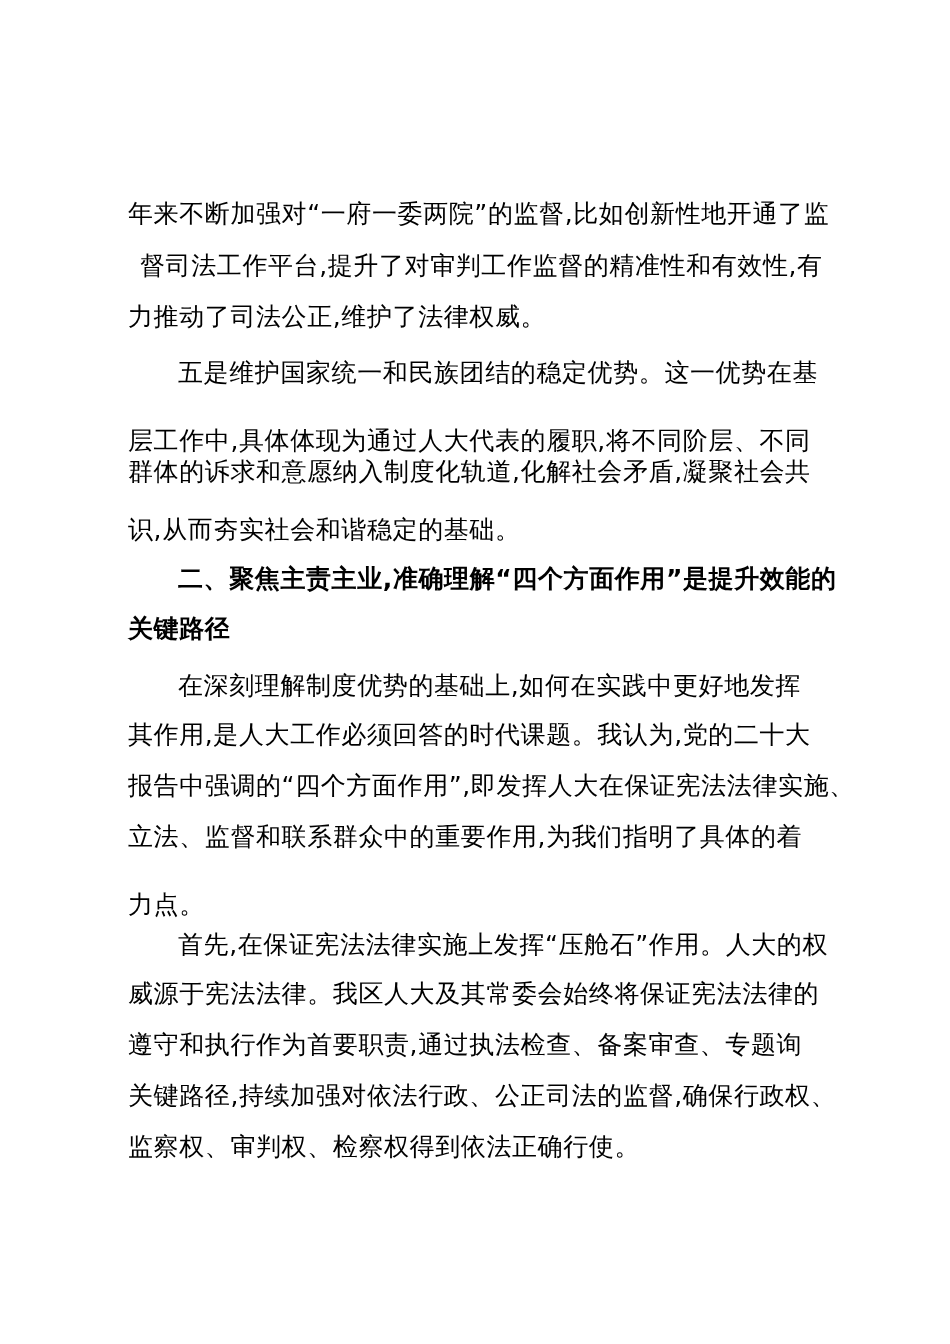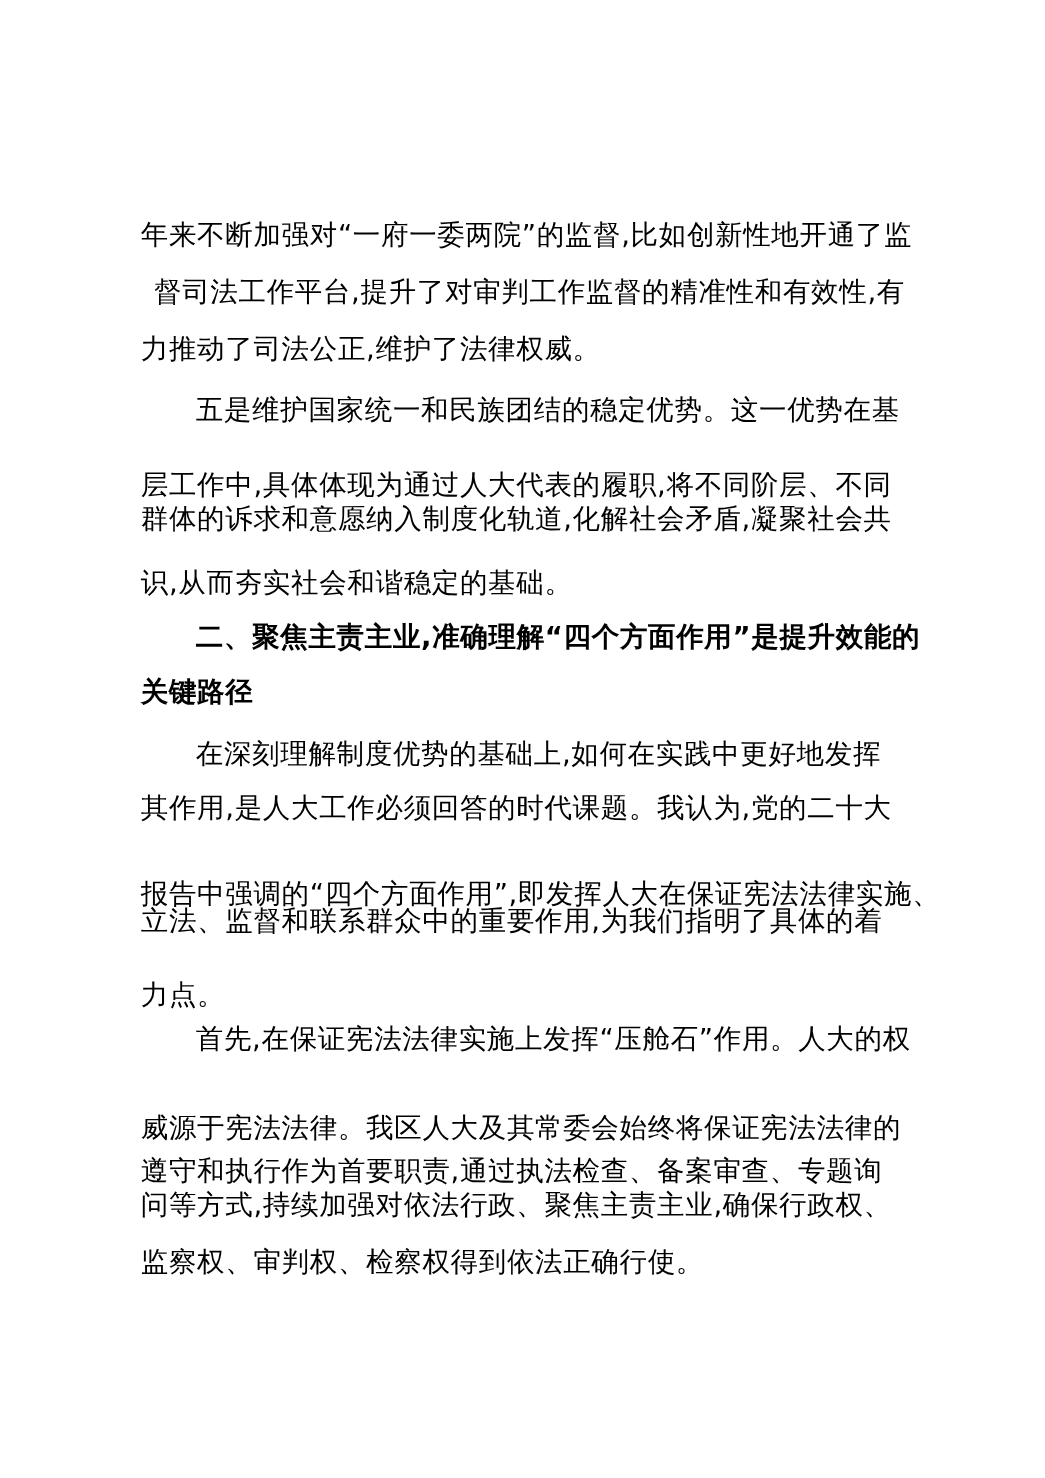--- a/index.html
+++ b/index.html
@@ -57,26 +57,26 @@
   </div>
 
   <div>
     <div class="line indent bold" style="top:562px;">二、聚焦主责主业,准确理解“四个方面作用”是提升效能的</div>
     <div class="line bold" style="top:612px;">关键路径</div>
   </div>
 
   <div>
     <div class="line indent" style="top:669px;">在深刻理解制度优势的基础上,如何在实践中更好地发挥</div>
     <div class="line" style="top:718px;">其作用,是人大工作必须回答的时代课题。我认为,党的二十大</div>
-    <div class="line" style="top:769px;margin-top:27px;">报告中强调的“四个方面作用”,即发挥人大在保证宪法法律实施、</div>
+    <div class="line" style="top:769px;">报告中强调的“四个方面作用”,即发挥人大在保证宪法法律实施、</div>
     <div class="line" style="top:820px;">立法、监督和联系群众中的重要作用,为我们指明了具体的着</div>
     <div class="line" style="top:888px;">力点。</div>
   </div>
 
   <div>
     <div class="line indent" style="top:928px;">首先,在保证宪法法律实施上发挥“压舱石”作用。人大的权</div>
-    <div class="line" style="top:1009px;">威源于宪法法律。我区人大及其常委会始终将保证宪法法律的</div>
-    <div class="line" style="top:1028px;margin-top:20px;">遵守和执行作为首要职责,通过执法检查、备案审查、专题询</div>
-    <div class="line" style="top:1079px;">问等方式,持续加强对依法行政、聚焦主责主业,确保行政权、</div>
+    <div class="line" style="top:977px;">威源于宪法法律。我区人大及其常委会始终将保证宪法法律的</div>
+    <div class="line" style="top:1028px;">遵守和执行作为首要职责,通过执法检查、备案审查、专题询</div>
+    <div class="line" style="top:1079px;">关键路径,持续加强对依法行政、公正司法的监督,确保行政权、</div>
     <div class="line" style="top:1130px;">监察权、审判权、检察权得到依法正确行使。</div>
   </div>
 
 </div>
 
 </body></html>

